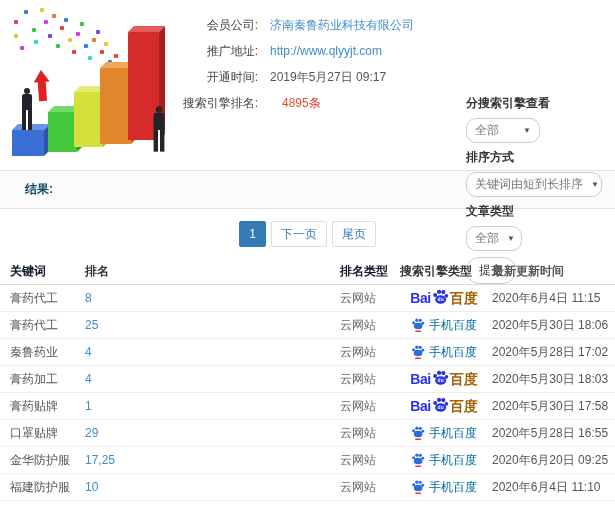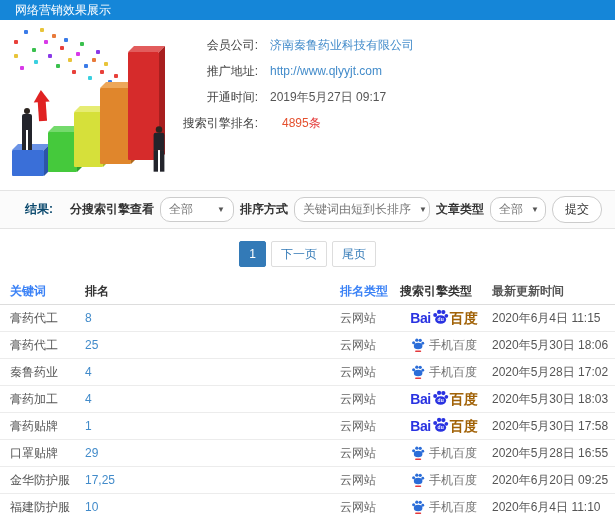--- a/index.html
+++ b/index.html
@@ -63,21 +63,21 @@
   .ival { margin-left:12px; }
   .link { color:#428bca; text-decoration:none; cursor:pointer; }
   .plain { color:#555; }
   .hot { color:#e4502e;margin-left:12px; }
   .hot-unit { color:#e43a3a; }
 
   
   .filterbar { height:37px; background:#fbfbfb; border-top:1px solid #e4e4e4;
     border-bottom:1px solid #e4e4e4; display:flex; align-items:center; padding:0 13px; }
   .result-label { font-weight:bold; color:#0c4a6e;padding-left:12px; }
-  .controls { margin-left:auto; display:flex; align-items:center; gap:6px; }
+  .controls { margin-left:auto; display:flex; align-items:flex-start; gap:6px;flex-direction:column; }
   .flabel { font-weight:bold; color:#333; white-space:nowrap; }
   .sel { display:inline-flex; align-items:center; justify-content:space-between;
     border:1px solid #ccc; border-radius:10px; height:25px; padding:0 8px; color:#777;
     background:#fff; cursor:pointer; white-space:nowrap; box-sizing:border-box; }
   .sel .caret { margin-left:8px; font-size:8px; color:#555; }
   .w1 { width:74px; } .w2 { width:136px; } .w3 { width:56px; }
   .btn { height:27px; padding:0 12px; border:1px solid #ccc; border-radius:13px;
     background:#fff; color:#333; font-size:12px; cursor:pointer; }
 
   
@@ -89,40 +89,37 @@
 
   
   .table { margin-top:2px; }
   .trow { display:flex; align-items:center; height:26px; border-bottom:1px solid #ececec; }
   .thead { font-weight:bold; color:#333; border-bottom:1px solid #ddd; }
   .c { box-sizing:border-box; }
   .c1 { width:85px; padding-left:10px; color:#555; }
   .c2 { width:255px; }
   .c3 { width:60px; color:#666; }
   .c4 { width:88px; display:flex; align-items:center; justify-content:center; }
-  .thead .c1, .thead .c3 { color:#3b82f6; }
+  .thead .c1, .thead .c3 { color:#0f172a; }
   .thead .c4 { justify-content:flex-start; }
   .c5 { flex:1; padding-left:4px; color:#555; }
   .rank-link { color:#428bca; text-decoration:none; cursor:pointer; }
 
   .bdlogo { display:inline-flex; align-items:center; font-weight:bold; font-size:14px; line-height:1; }
   .bd-bai { color:#2932e1; letter-spacing:-0.5px; }
   .bd-cn  { color:#a16207;text-align:right; }
   .paw-lg { width:17px; height:17px; margin:0 1px 3px 1px; fill:#2932e1; }
-  .mblogo { display:inline-flex; align-items:center; gap:4px; color:#737373; }
+  .mblogo { display:inline-flex; align-items:center; gap:4px; color:#0369a1; }
   .paw-sm { width:14px; height:16px; fill:#2b6dd8; }
 </style>
 </head>
 <body>
 
 <div class="page">
 
-  <div class="titlebar">
-    <span>网络营销效果展示</span>
-  </div>
 
   <div class="top">
 
     <div class="illus">
       <span class="confetti"></span>
       <div class="bar bar-blue"></div>
       <div class="bar bar-green"></div>
       <div class="bar bar-yellow"></div>
       <div class="bar bar-orange"></div>
       <div class="bar bar-red"></div>

